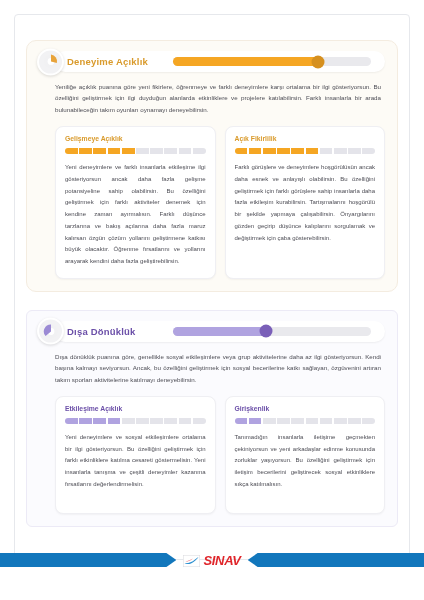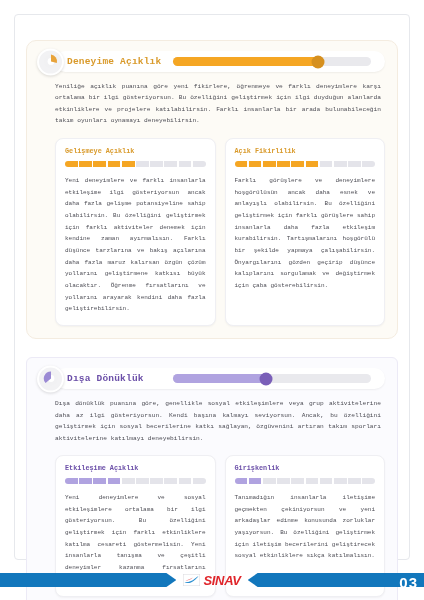--- a/index.html
+++ b/index.html
@@ -24,21 +24,21 @@
     border-radius: 4px;
     pointer-events: none;
   }
   .content {
     position: relative;
     padding: 40px 26px 0 26px;
     flex: 1 1 auto;
   }
 
   
-  .trait { position: relative; margin-bottom: 18px; font-family: Liberation Mono, monospace; }
+  .trait { position: relative; margin-bottom: 18px; }
 
   .trait-card {
     position: relative;
     border-radius: 10px;
     padding: 10px 12px 12px 28px;
     border: 1px solid #ededf1;
   }
   .trait--openness .trait-card { background: #fdfbf6; border-color: #f4ece0; }
   .trait--extraversion .trait-card { background: #fbfbfe; border-color: #eceaf6; border-radius: 6px; }
 
@@ -148,24 +148,24 @@
   .subcard-text {
     font-size: 6px;
     line-height: 1.95;
     color: #4d4d55;
     text-align: justify;
   }
 
   
   .footer {
     position: absolute;
-    left: 0; bottom: 4px;
+    left: 0; bottom: 15px;
     width: 424px; height: 32px;
     display: flex;
-    align-items: center;
+    align-items: flex-start;
   }
   .bar-left {
     height: 14px;
     flex: 1 1 auto;
     background: #1277bc;
     clip-path: polygon(0 0, calc(100% - 10px) 0, 100% 50%, calc(100% - 10px) 100%, 0 100%);
   }
   .brand {
     display: flex; align-items: center; gap: 3px;
     padding: 0 7px;

